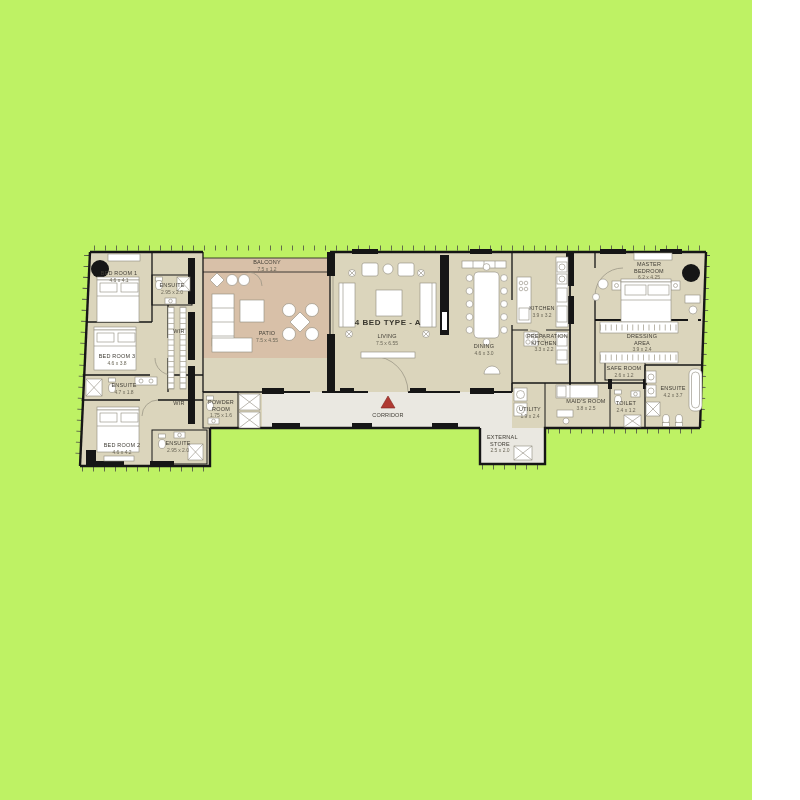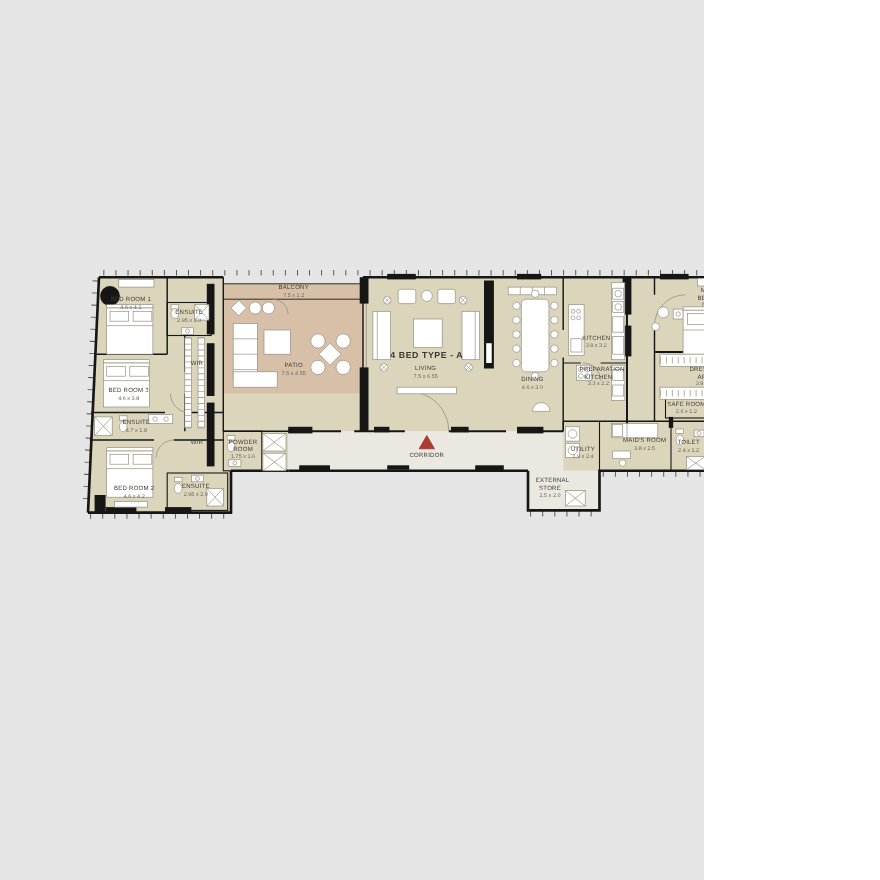--- a/index.html
+++ b/index.html
@@ -1,16 +1,16 @@
 <!DOCTYPE html>
 <html><head>
 <meta charset="utf-8">
 <style>
   html,body{margin:0;padding:0;background:#ffffff}
-  .canvas{position:relative;width:640px;height:800px;background:#e5e5e5;overflow:hidden;
+  .canvas{position:relative;width:752px;height:800px;background:#bef264;overflow:hidden;
           font-family:"Liberation Sans",sans-serif}
   .canvas svg{position:absolute;left:0;top:0}
   .labels{position:absolute;left:0;top:0;width:800px;height:800px;pointer-events:none}
   .rlabel{position:absolute;transform:translate(-50%,-50%);text-align:center;
           color:#403d35;line-height:1.2;white-space:nowrap}
   .rname{font-size:5.5px;letter-spacing:.2px}
   .rdim{font-size:5px;color:#6b6758}
   .wrap{white-space:normal;width:34px}
   .wrap-sm{white-space:normal;width:26px}
   .title-label .rname{font-size:8px;font-weight:bold;letter-spacing:.5px;color:#3a382f}

